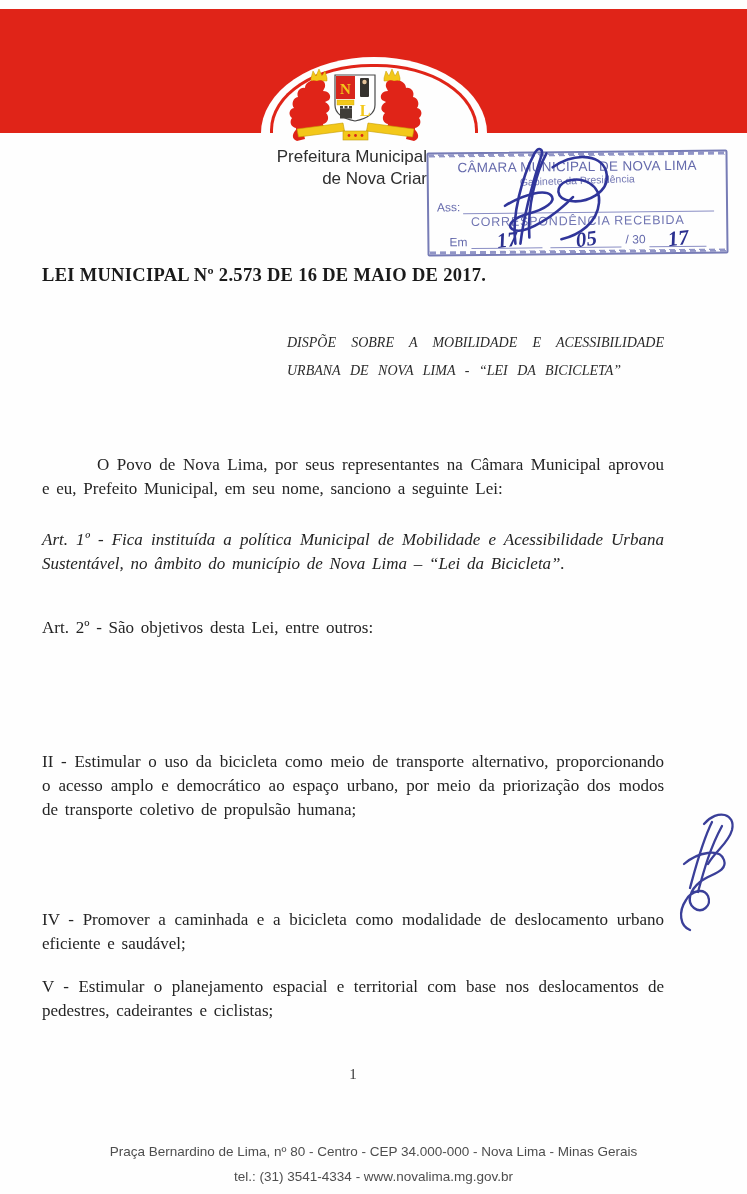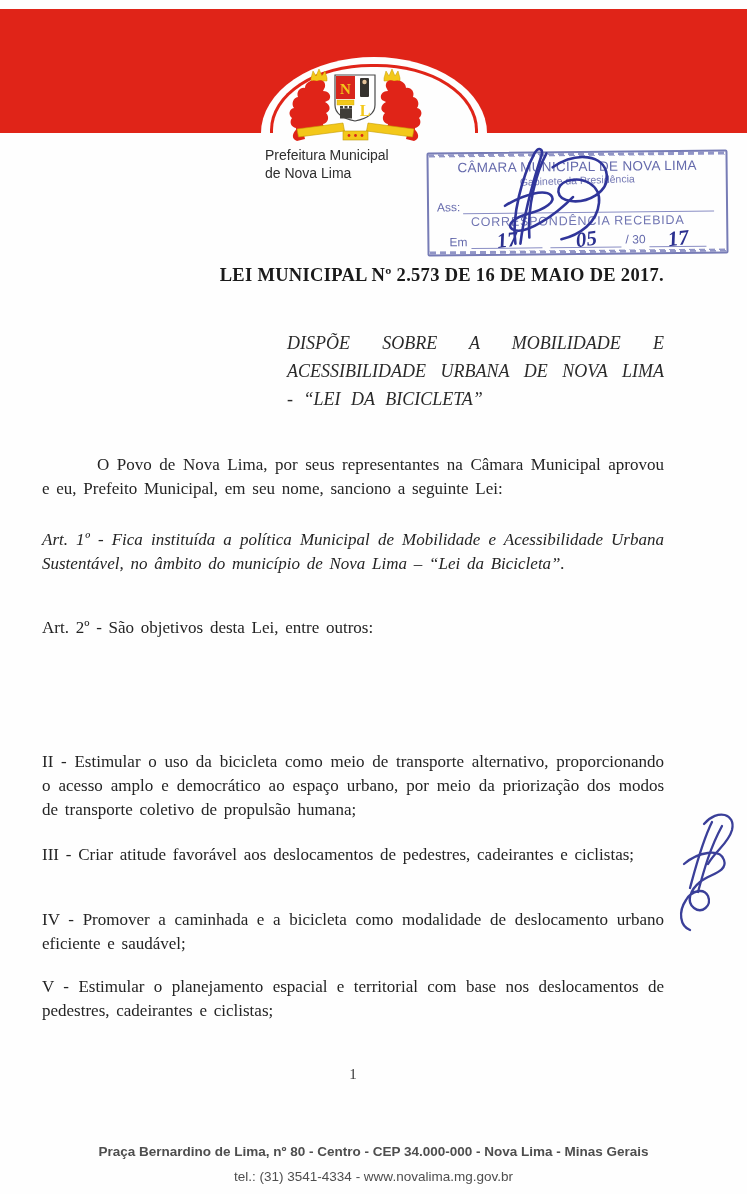--- a/index.html
+++ b/index.html
@@ -16,22 +16,22 @@
     border-radius:113px 113px 0 0 / 76px 76px 0 0;
   }
   .arch-inner{
     position:absolute; left:50%; bottom:0; transform:translateX(-50%);
     width:202px; height:66px; border:3px solid #e02418; border-bottom:none;
     border-radius:101px 101px 0 0 / 66px 66px 0 0; background:#fefefe;
   }
   .coat{position:absolute; left:283px; top:68px; width:145px; height:76px; z-index:3;}
   .org-name{
     position:absolute; left:265px; top:146px; width:162px; z-index:3;
-    text-align:left; font-family:"Liberation Sans","DejaVu Sans",sans-serif;
-    font-size:14px; line-height:1.3; color:#2e2e2e;
+    text-align:right; font-family:"Liberation Sans","DejaVu Sans",sans-serif;
+    font-size:17px; line-height:1.3; color:#2e2e2e;
   }
   
   .stamp{
     position:absolute; left:427px; top:151px; width:297px; height:100px;
     transform:rotate(-0.6deg);
     border:2px solid #777cb6; border-radius:2px;
     color:#656aac; font-family:"Liberation Sans","DejaVu Sans",sans-serif; z-index:4;
   }
   .stamp::before,.stamp::after{
     content:""; position:absolute; left:0; right:0; height:3px;
@@ -48,42 +48,42 @@
   .blank.small{flex:.8;}
   .hw{
     position:absolute; bottom:-3px; left:50%; transform:translateX(-50%) rotate(-7deg);
     font-family:"Liberation Serif",serif; font-style:italic; font-weight:bold;
     font-size:21px; color:#2c3190; line-height:1;
   }
   .year-prefix{white-space:nowrap; padding-bottom:1px;}
   .stamp-sign{position:absolute; left:28px; top:-10px; width:200px; height:118px; overflow:visible;}
   
   .law-title{
-    position:absolute; left:42px; top:265px; width:622px; text-align:right;
+    position:absolute; left:42px; top:265px; width:622px; text-align:left;
     font-weight:bold; font-size:18.5px; letter-spacing:.3px; color:#1a1a1a;
   }
   .epigraph{
     position:absolute; left:287px; top:329px; width:377px;
-    font-style:italic; font-size:18px; line-height:28px;
+    font-style:italic; font-size:14px; line-height:28px;
     text-align:justify; word-spacing:6px; color:#2a2a2a;
   }
   .para{
     position:absolute; left:42px; width:622px; margin:0;
     font-size:17px; line-height:24px; text-align:justify; word-spacing:2.5px;
   }
   .para.indent{text-indent:55px;margin-top:12px;}
   .p0{top:441px;} .p1{top:528px;font-style:italic;} .p2{top:616px;} .p3{top:663px;}
   .p4{top:750px;} .p5{top:843px;} .p6{top:908px;} .p7{top:975px;}
   .rubric{position:absolute; left:662px; top:806px; width:85px; height:135px; z-index:2;}
   .page-number{position:absolute; left:42px; top:1066px; width:622px; text-align:center; font-size:15px; color:#3a3a3a;}
   .footer-line{
     position:absolute; left:0; width:747px; text-align:center;
     font-family:"Liberation Sans","DejaVu Sans",sans-serif; font-size:13.5px; color:#4e4e4e;
   }
-  .footer-1{top:1144px;font-weight:bold;} .footer-2{top:1169px;}
+  .footer-1{top:1144px;} .footer-2{top:1169px;}
 </style>
 </head>
 <body>
 
 <div class="page">
 
   <div class="red-band">
     <div class="arch-outer">
       <div class="arch-inner"></div>
     </div>
@@ -121,21 +121,21 @@
       <path d="M131 60 L85 54 L83.5 62 L129.5 68 Z" fill="#f3c81a" stroke="#c49a00" stroke-width=".6"></path>
       <rect x="60" y="62" width="25" height="9" fill="#f3c81a" stroke="#c49a00" stroke-width=".6"></rect>
       <circle cx="66" cy="66.5" r="1.4" fill="#d8251c"></circle>
       <circle cx="72.5" cy="66.5" r="1.4" fill="#d8251c"></circle>
       <circle cx="79" cy="66.5" r="1.4" fill="#d8251c"></circle>
     </g>
   </svg>
 
   <div class="org-name">
     <div>Prefeitura Municipal</div>
-    <div>de Nova Lima</div>
+    <div>de Nova Criar</div>
   </div>
 
   <div class="stamp">
     <div class="stamp-title">CÂMARA MUNICIPAL DE NOVA LIMA</div>
     <div class="stamp-sub">Gabinete da Presidência</div>
     <div class="stamp-ass">
       <span>Ass:</span>
       <span class="line"></span>
     </div>
     <div class="stamp-received">CORRESPONDÊNCIA RECEBIDA</div>
@@ -163,21 +163,20 @@
   </div>
 
   <div class="law-title">LEI MUNICIPAL Nº 2.573 DE 16 DE MAIO DE 2017.</div>
 
   <div class="epigraph">DISPÕE SOBRE A MOBILIDADE E ACESSIBILIDADE URBANA DE NOVA LIMA - “LEI DA BICICLETA”</div>
 
   <p class="para indent p0">O Povo de Nova Lima, por seus representantes na Câmara Municipal aprovou e eu, Prefeito Municipal, em seu nome, sanciono a seguinte Lei:</p>
   <p class="para p1">Art. 1º - Fica instituída a política Municipal de Mobilidade e Acessibilidade Urbana Sustentável, no âmbito do município de Nova Lima – “Lei da Bicicleta”.</p>
   <p class="para p2">Art. 2º - São objetivos desta Lei, entre outros:</p>
   <p class="para p4">II - Estimular o uso da bicicleta como meio de transporte alternativo, proporcionando o acesso amplo e democrático ao espaço urbano, por meio da priorização dos modos de transporte coletivo de propulsão humana;</p>
-  <p class="para p5">III - Criar atitude favorável aos deslocamentos de pedestres, cadeirantes e ciclistas;</p>
   <p class="para p7">V - Estimular o planejamento espacial e territorial com base nos deslocamentos de pedestres, cadeirantes e ciclistas;</p>
   <p class="para p6">IV - Promover a caminhada e a bicicleta como modalidade de deslocamento urbano eficiente e saudável;</p>
 
   <svg class="rubric" viewBox="0 0 85 135" aria-hidden="true">
     <g fill="none" stroke="#3a3f99" stroke-width="2.3" stroke-linecap="round">
       <path d="M42 18 C56 2 74 8 70 24 C66 38 54 44 46 58"></path>
       <path d="M50 16 C40 36 34 60 28 82"></path>
       <path d="M60 20 C48 42 42 64 36 86"></path>
       <path d="M22 58 C36 46 58 42 62 54 C66 66 48 68 38 76 C28 84 24 96 32 102 C40 108 50 100 46 90 C42 82 30 84 24 94 C16 106 18 120 28 124"></path>
     </g>

